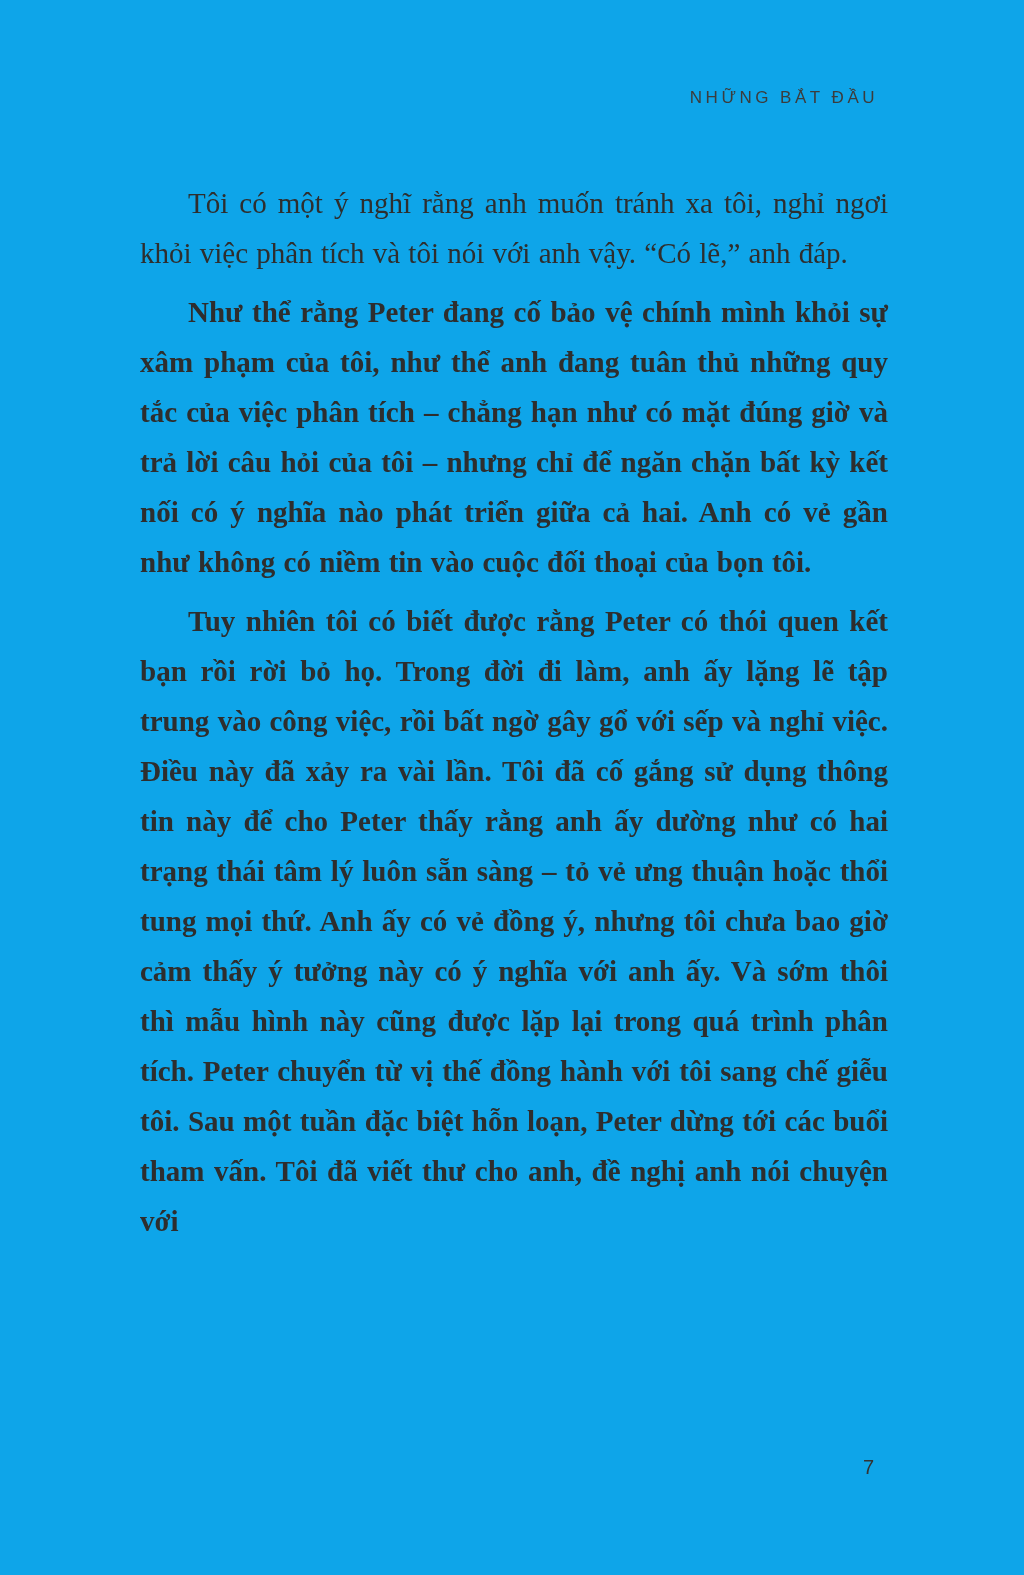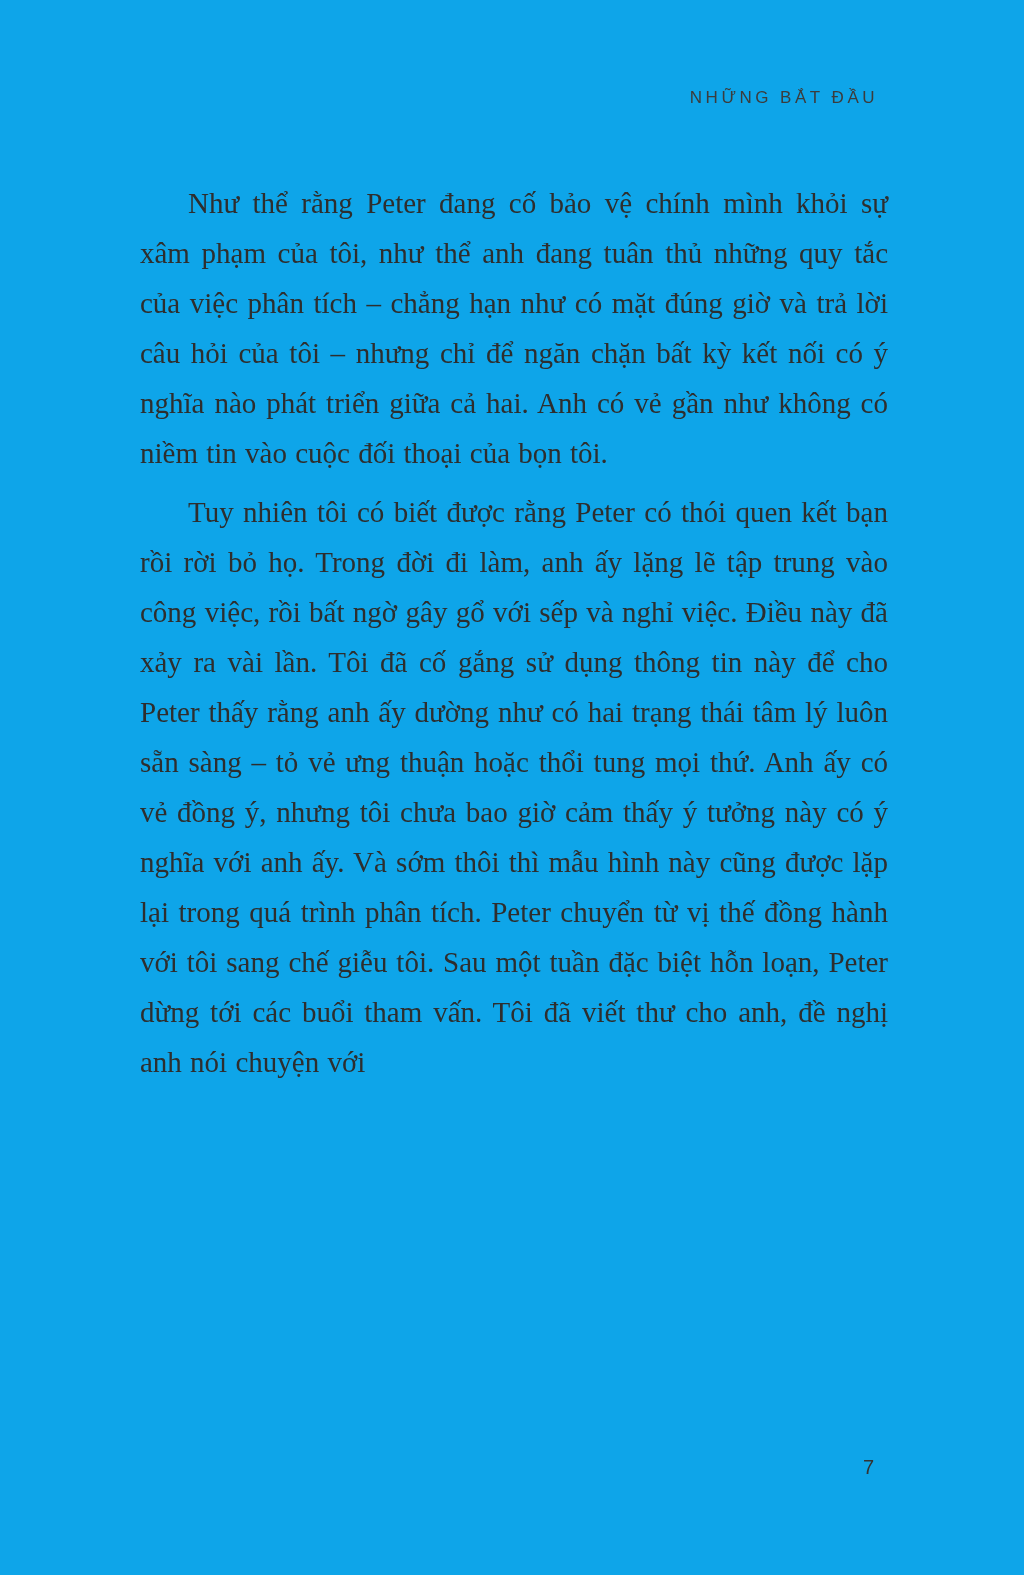--- a/index.html
+++ b/index.html
@@ -39,37 +39,39 @@
     font-size: 29px;
     line-height: 50px;
     text-align: justify;
     text-indent: 48px;
     color: #2e2e2e;
     font-weight: 400;
     word-spacing: 1px;
   }
   .body-text p + p {
     margin-top: 9px;
+    font-weight: bold;
   }
   .page-number {
     position: absolute;
     bottom: 96px;
     right: 150px;
     font-family: "Liberation Sans", sans-serif;
     font-size: 20px;
     color: #333333;
   }
 </style>
 </head>
 <body>
 
 <div class="page">
 
   <div class="running-header">NHỮNG BẮT ĐẦU</div>
 
   <div class="body-text">
+    <p>Tôi có một ý nghĩ rằng anh muốn tránh xa tôi, nghỉ ngơi khỏi việc phân tích và tôi nói với anh vậy. “Có lẽ,” anh đáp.</p>
     <p>Như thể rằng Peter đang cố bảo vệ chính mình khỏi sự xâm phạm của tôi, như thể anh đang tuân thủ những quy tắc của việc phân tích – chẳng hạn như có mặt đúng giờ và trả lời câu hỏi của tôi – nhưng chỉ để ngăn chặn bất kỳ kết nối có ý nghĩa nào phát triển giữa cả hai. Anh có vẻ gần như không có niềm tin vào cuộc đối thoại của bọn tôi.</p>
     <p>Tuy nhiên tôi có biết được rằng Peter có thói quen kết bạn rồi rời bỏ họ. Trong đời đi làm, anh ấy lặng lẽ tập trung vào công việc, rồi bất ngờ gây gổ với sếp và nghỉ việc. Điều này đã xảy ra vài lần. Tôi đã cố gắng sử dụng thông tin này để cho Peter thấy rằng anh ấy dường như có hai trạng thái tâm lý luôn sẵn sàng – tỏ vẻ ưng thuận hoặc thổi tung mọi thứ. Anh ấy có vẻ đồng ý, nhưng tôi chưa bao giờ cảm thấy ý tưởng này có ý nghĩa với anh ấy. Và sớm thôi thì mẫu hình này cũng được lặp lại trong quá trình phân tích. Peter chuyển từ vị thế đồng hành với tôi sang chế giễu tôi. Sau một tuần đặc biệt hỗn loạn, Peter dừng tới các buổi tham vấn. Tôi đã viết thư cho anh, đề nghị anh nói chuyện với</p>
   </div>
 
   <div class="page-number">7</div>
 
 </div>
 
 </body></html>

